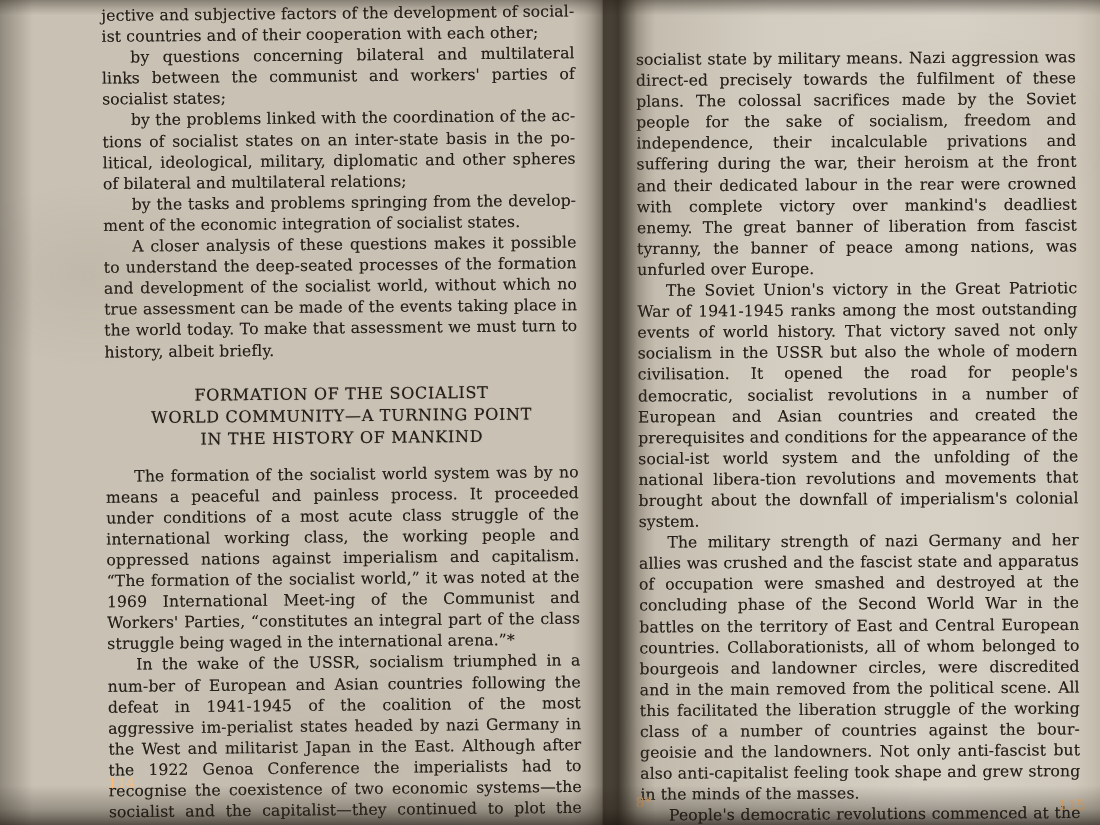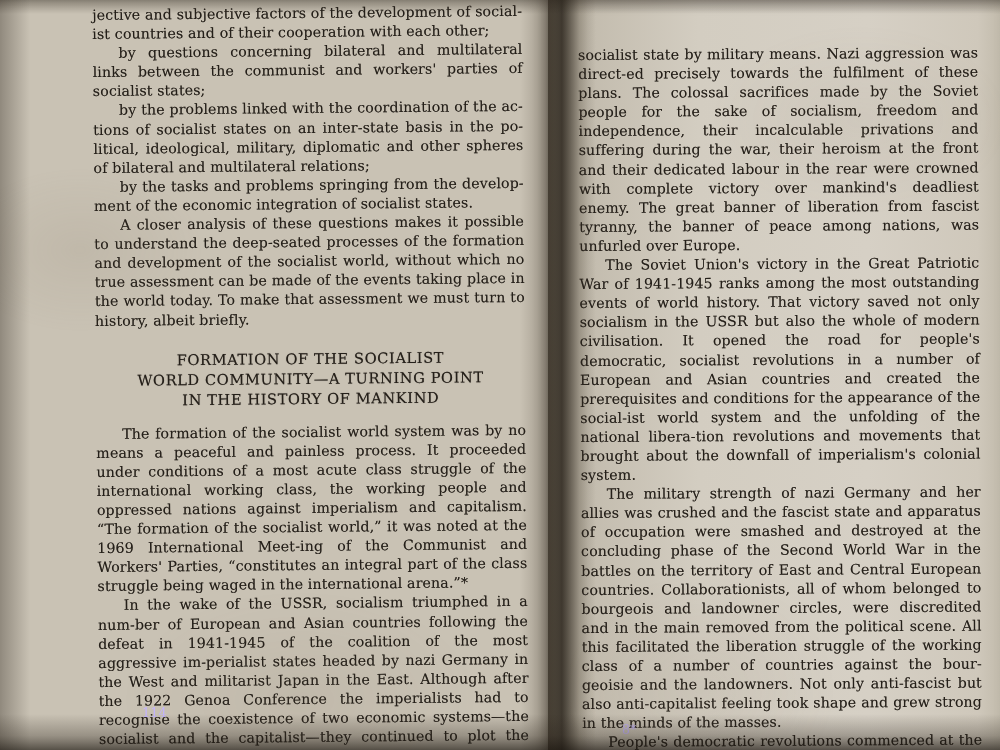--- a/index.html
+++ b/index.html
@@ -135,22 +135,21 @@
     letter-spacing: .6px;
     margin: 20px 0 14px 0;
     font-family: "DejaVu Serif", serif;
     text-shadow: 0 0 .7px rgba(30,24,18,.6);
   }
 
   .folio {
     position: absolute;
     font-size: 13px;
     font-family: "DejaVu Serif", serif;
-    color: #c4b5fd;
-    margin-left: 44px;
+    color: #fdba74;
   }
   #folio-left  { left: 98px;  top: 705px; }
   #folio-right { left: 962px; top: 725px; }
   #sig-mark    { left: 578px; top: 722px; font-size: 12.5px; }
 
   
   #col-left .para:nth-child(odd) { letter-spacing: .12px; }
 </style>
 </head>
 <body>

